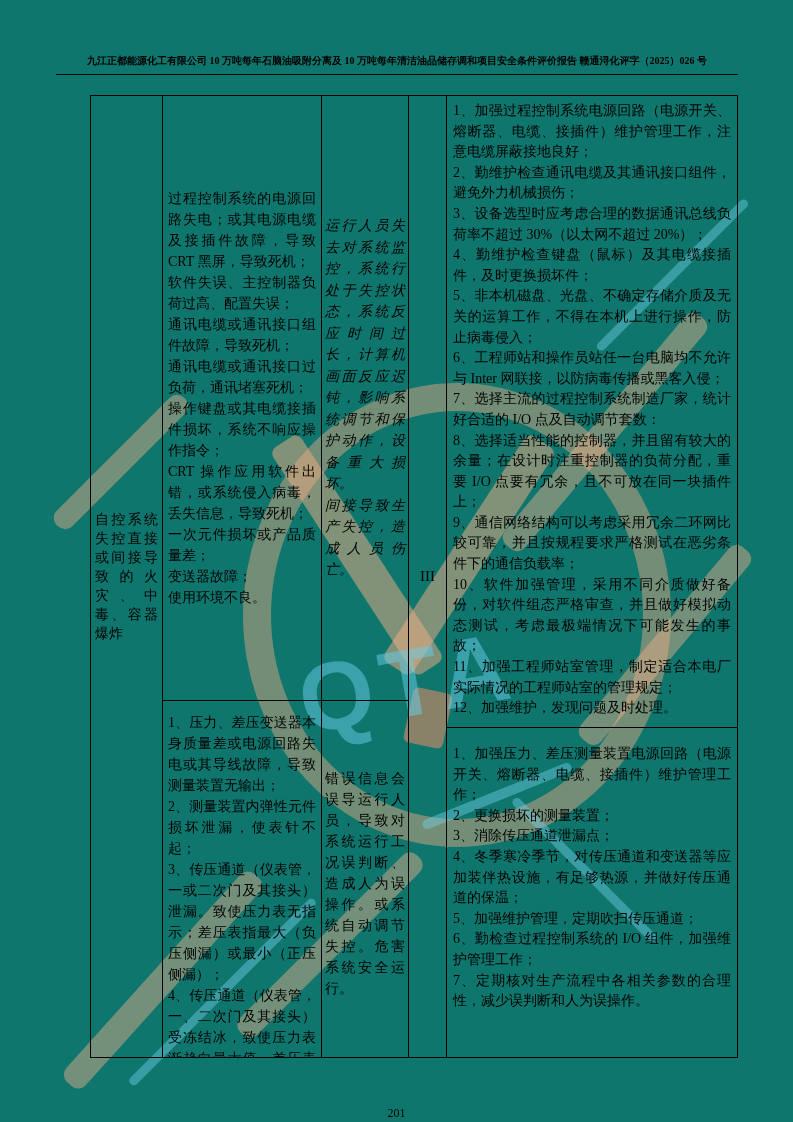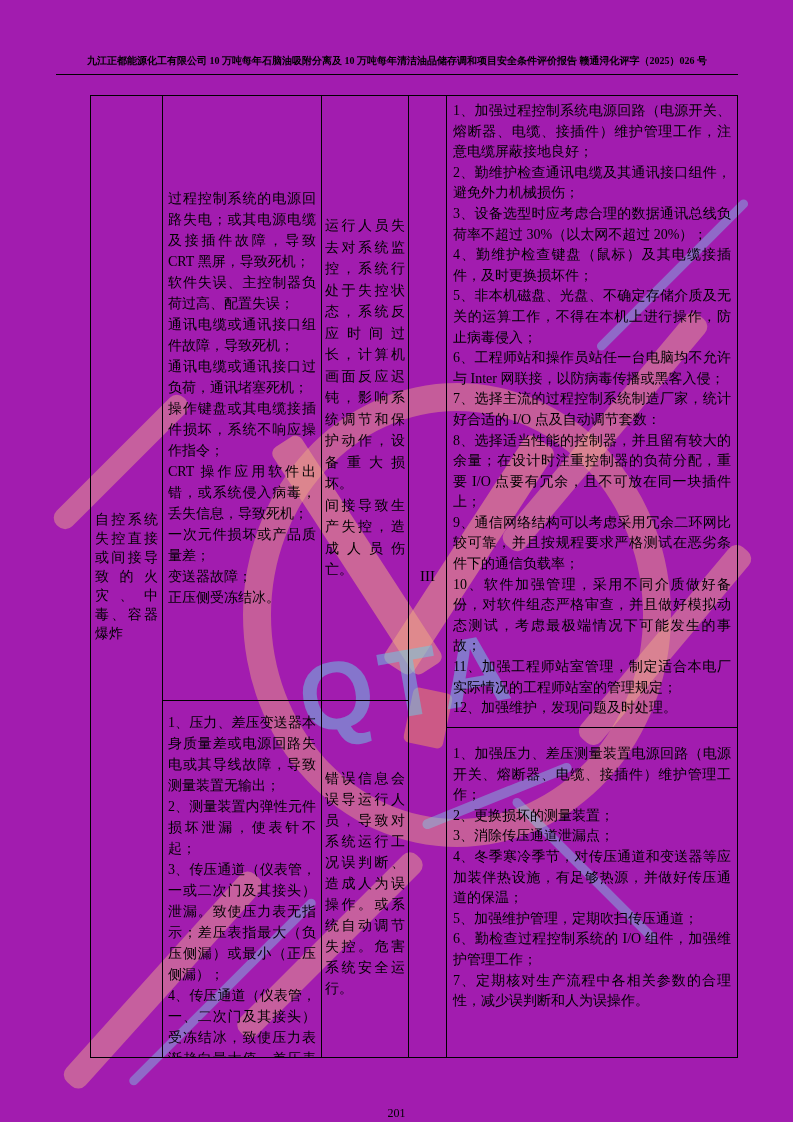--- a/index.html
+++ b/index.html
@@ -1,16 +1,16 @@
 <!DOCTYPE html>
 <html><head>
 <meta charset="utf-8">
 <style>
   html,body{margin:0;padding:0;background:#ffffff;}
-  .page{position:relative;width:793px;height:1122px;background:#a21caf;overflow:hidden;
+  .page{position:relative;width:793px;height:1122px;background:#0f766e;overflow:hidden;
         font-family:"Liberation Serif","DejaVu Serif",serif;color:#000;}
   
   .hdr{position:absolute;left:56px;top:54px;width:682px;text-align:center;
        font-size:10px;font-weight:bold;letter-spacing:0;white-space:nowrap;
        border-bottom:1px solid #000;padding-bottom:6px;}
   
   .wm{position:absolute;inset:0;z-index:0;}
   .wm *{position:absolute;}
   .wm-ring{left:243px;top:383px;width:372px;height:408px;border-radius:50%;
            border:28px solid rgba(240,170,128,0.45);}
@@ -36,21 +36,21 @@
        border:1px solid #000;display:flex;box-sizing:border-box;background:transparent;}
   .col{box-sizing:border-box;border-right:1px solid #000;display:flex;flex-direction:column;height:100%;gap:8px;}
   .col:last-child{border-right:none;flex:1;}
   .c1{width:72px;} .c2{width:159px;} .c3{width:87px;} .c4{width:38px;}
   .cell{box-sizing:border-box;overflow:hidden;font-size:14px;line-height:21px;
         white-space:pre-line;text-align:justify;text-justify:inter-character;}
   .vcenter{display:flex;flex-direction:column;justify-content:center;}
   .hazard{flex:1;padding:4px 4px;line-height:19px;}
   .causes1{height:605px;border-bottom:1px solid #000;padding:6px 5px;}
   .causes2{flex:1;padding:3px 5px;}
-  .cons1{height:605px;border-bottom:1px solid #000;padding:6px 3px;line-height:21.5px;}
+  .cons1{height:605px;border-bottom:1px solid #000;padding:6px 3px;line-height:21.5px;font-style:italic;}
   .cons2{flex:1;padding:6px 3px;}
   .level{flex:1;display:flex;align-items:center;justify-content:center;
          font-size:15px;white-space:normal;text-align:center;}
   .meas1{height:632px;border-bottom:1px solid #000;padding:5px 6px;line-height:20.6px;}
   .meas2{flex:1;padding:8px 6px;line-height:20.6px;}
   .pagenum{position:absolute;left:0;right:0;top:1106px;text-align:center;font-size:12px;z-index:1;}
 </style>
 </head>
 <body>
 
@@ -81,21 +81,21 @@
     </div>
     <div class="col c2">
       <div class="cell causes1 vcenter">过程控制系统的电源回路失电；或其电源电缆及接插件故障，导致 CRT 黑屏，导致死机；
 软件失误、主控制器负荷过高、配置失误；
 通讯电缆或通讯接口组件故障，导致死机；
 通讯电缆或通讯接口过负荷，通讯堵塞死机；
 操作键盘或其电缆接插件损坏，系统不响应操作指令；
 CRT 操作应用软件出错，或系统侵入病毒，丢失信息，导致死机；
 一次元件损坏或产品质量差；
 变送器故障；
-正压侧受冻结冰。</div>
+使用环境不良。</div>
       <div class="cell causes2">1、压力、差压变送器本身质量差或电源回路失电或其导线故障，导致测量装置无输出；
 2、测量装置内弹性元件损坏泄漏，使表针不起；
 3、传压通道（仪表管，一或二次门及其接头）泄漏。致使压力表无指示；差压表指最大（负压侧漏）或最小（正压侧漏）；
 4、传压通道（仪表管，一、二次门及其接头）受冻结冰，致使压力表渐趋向最大值，差压表渐趋向最大值（正压侧受冻结冰）或最小值（负</div>
     </div>
     <div class="col c3">
       <div class="cell cons1 vcenter">运行人员失去对系统监控，系统行处于失控状态，系统反应时间过长，计算机画面反应迟钝，影响系统调节和保护动作，设备重大损坏。
 间接导致生产失控，造成人员伤亡。</div>
       <div class="cell cons2 vcenter">错误信息会误导运行人员，导致对系统运行工况误判断、造成人为误操作。或系统自动调节失控。危害系统安全运行。</div>
     </div>

